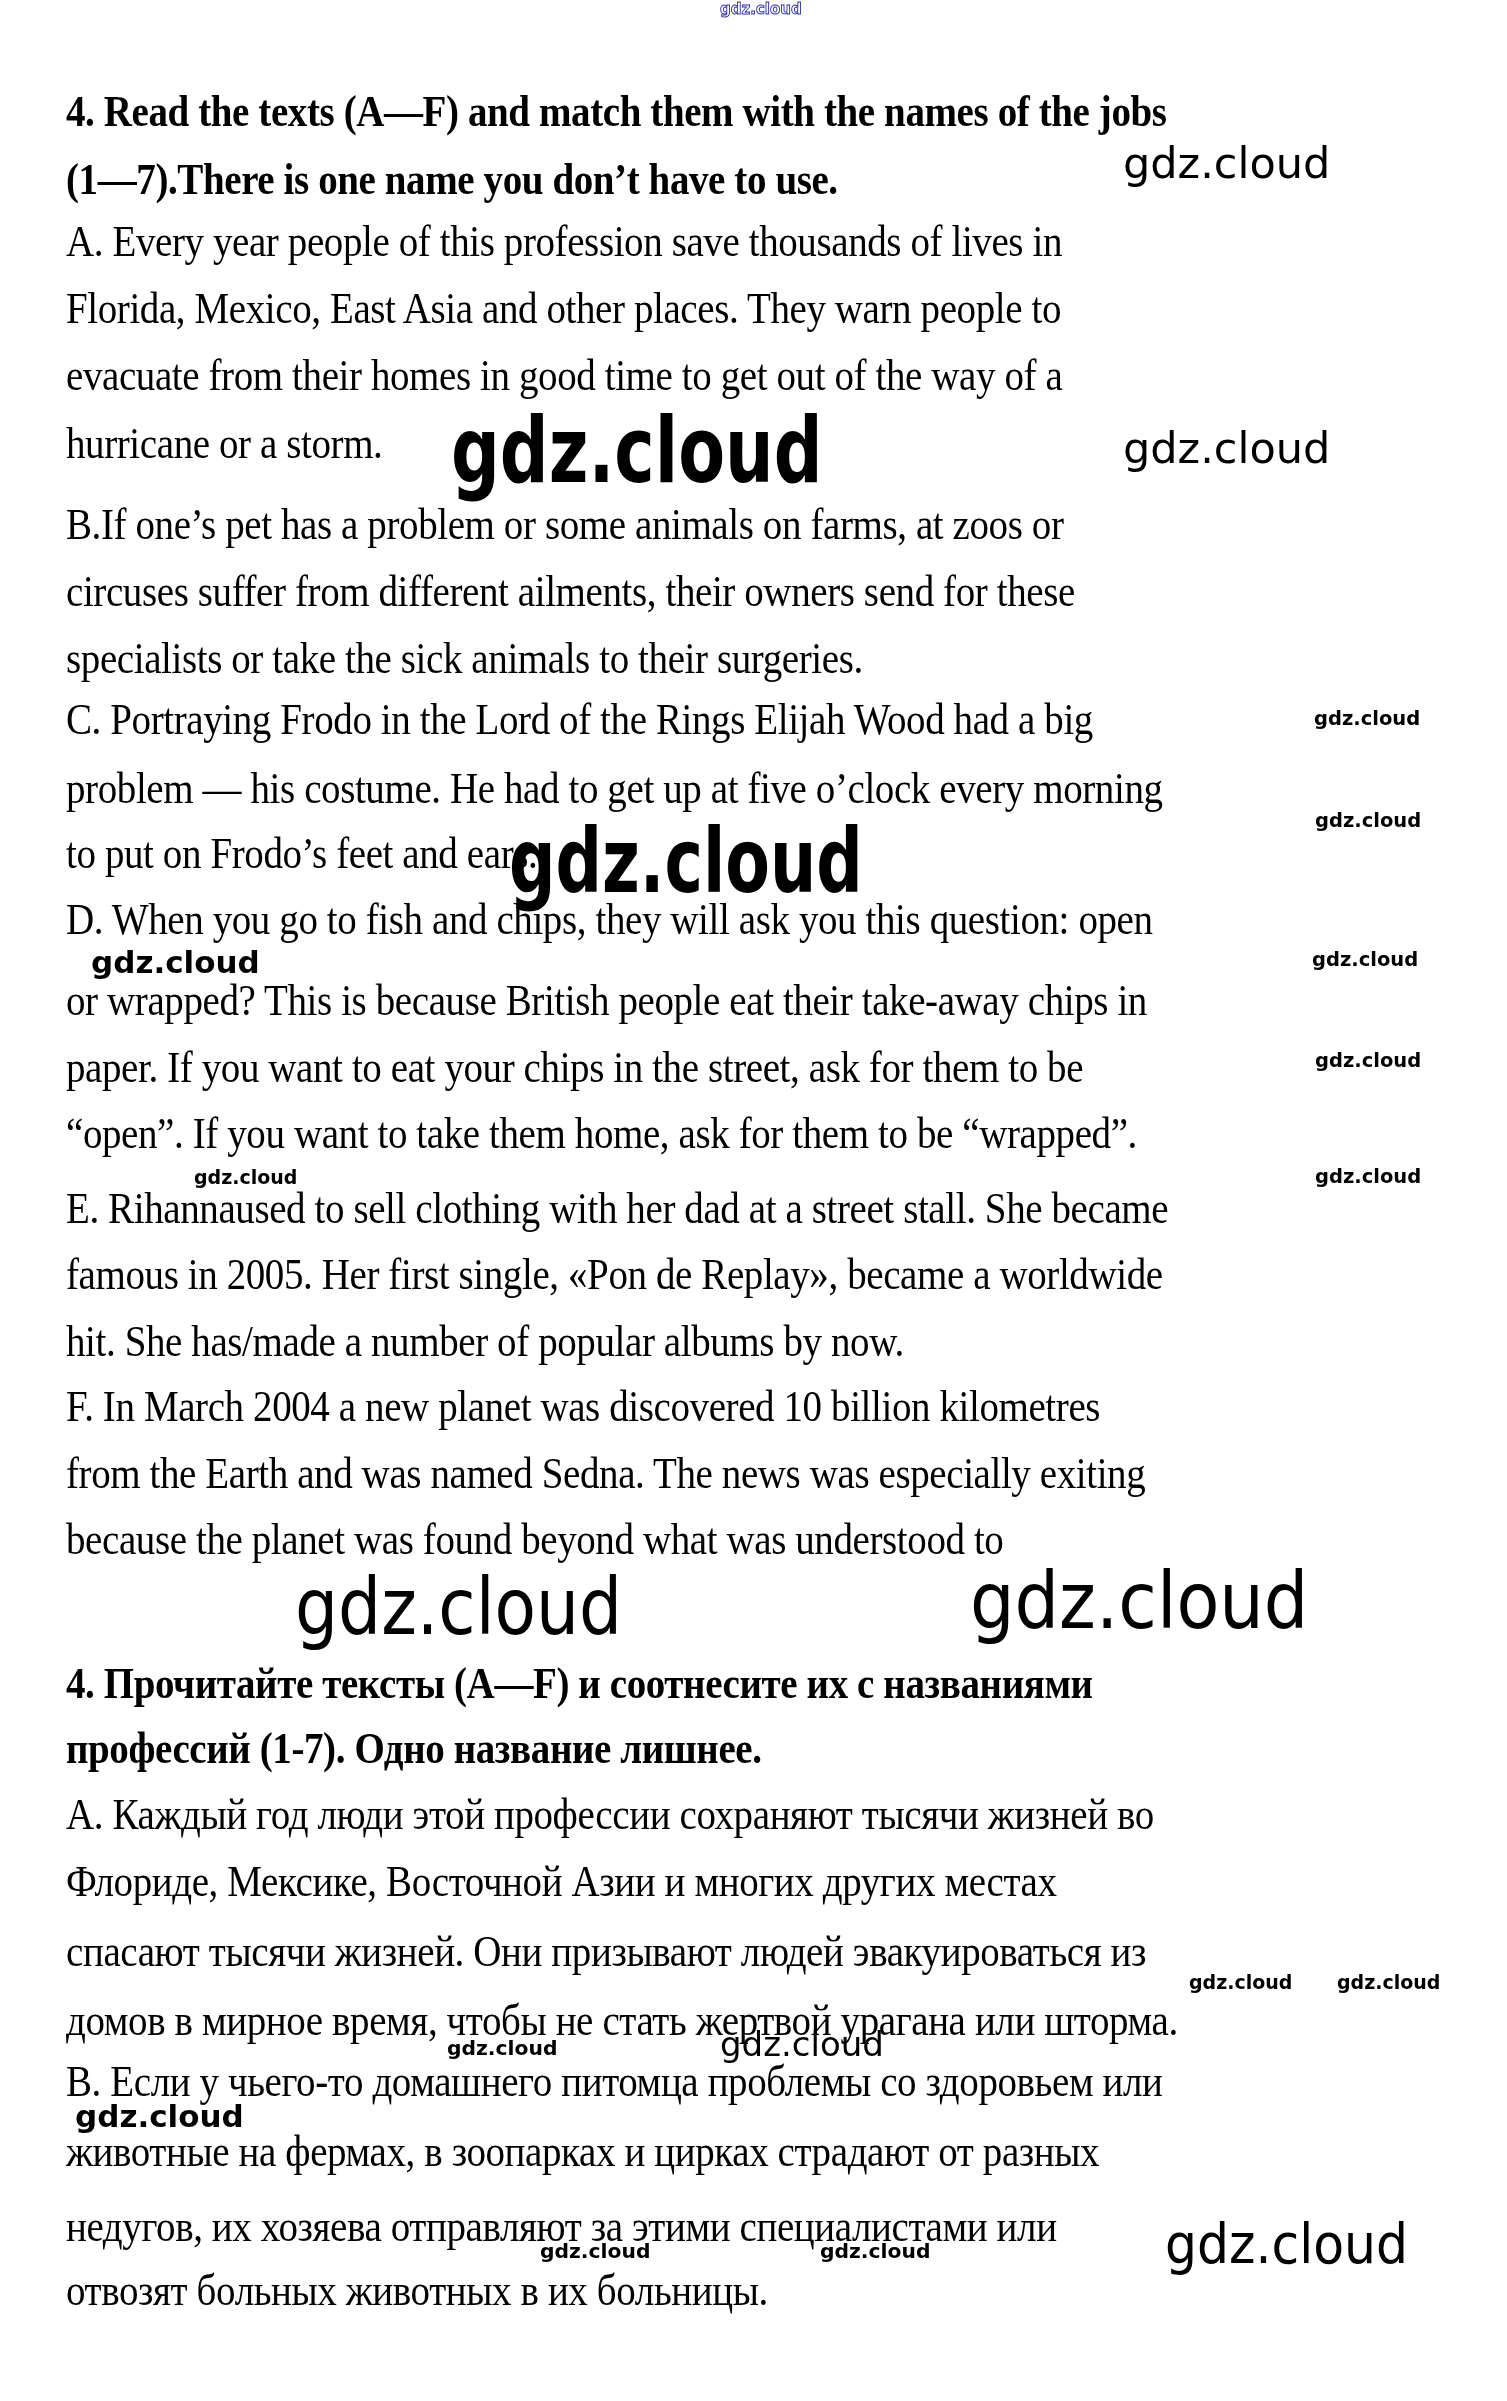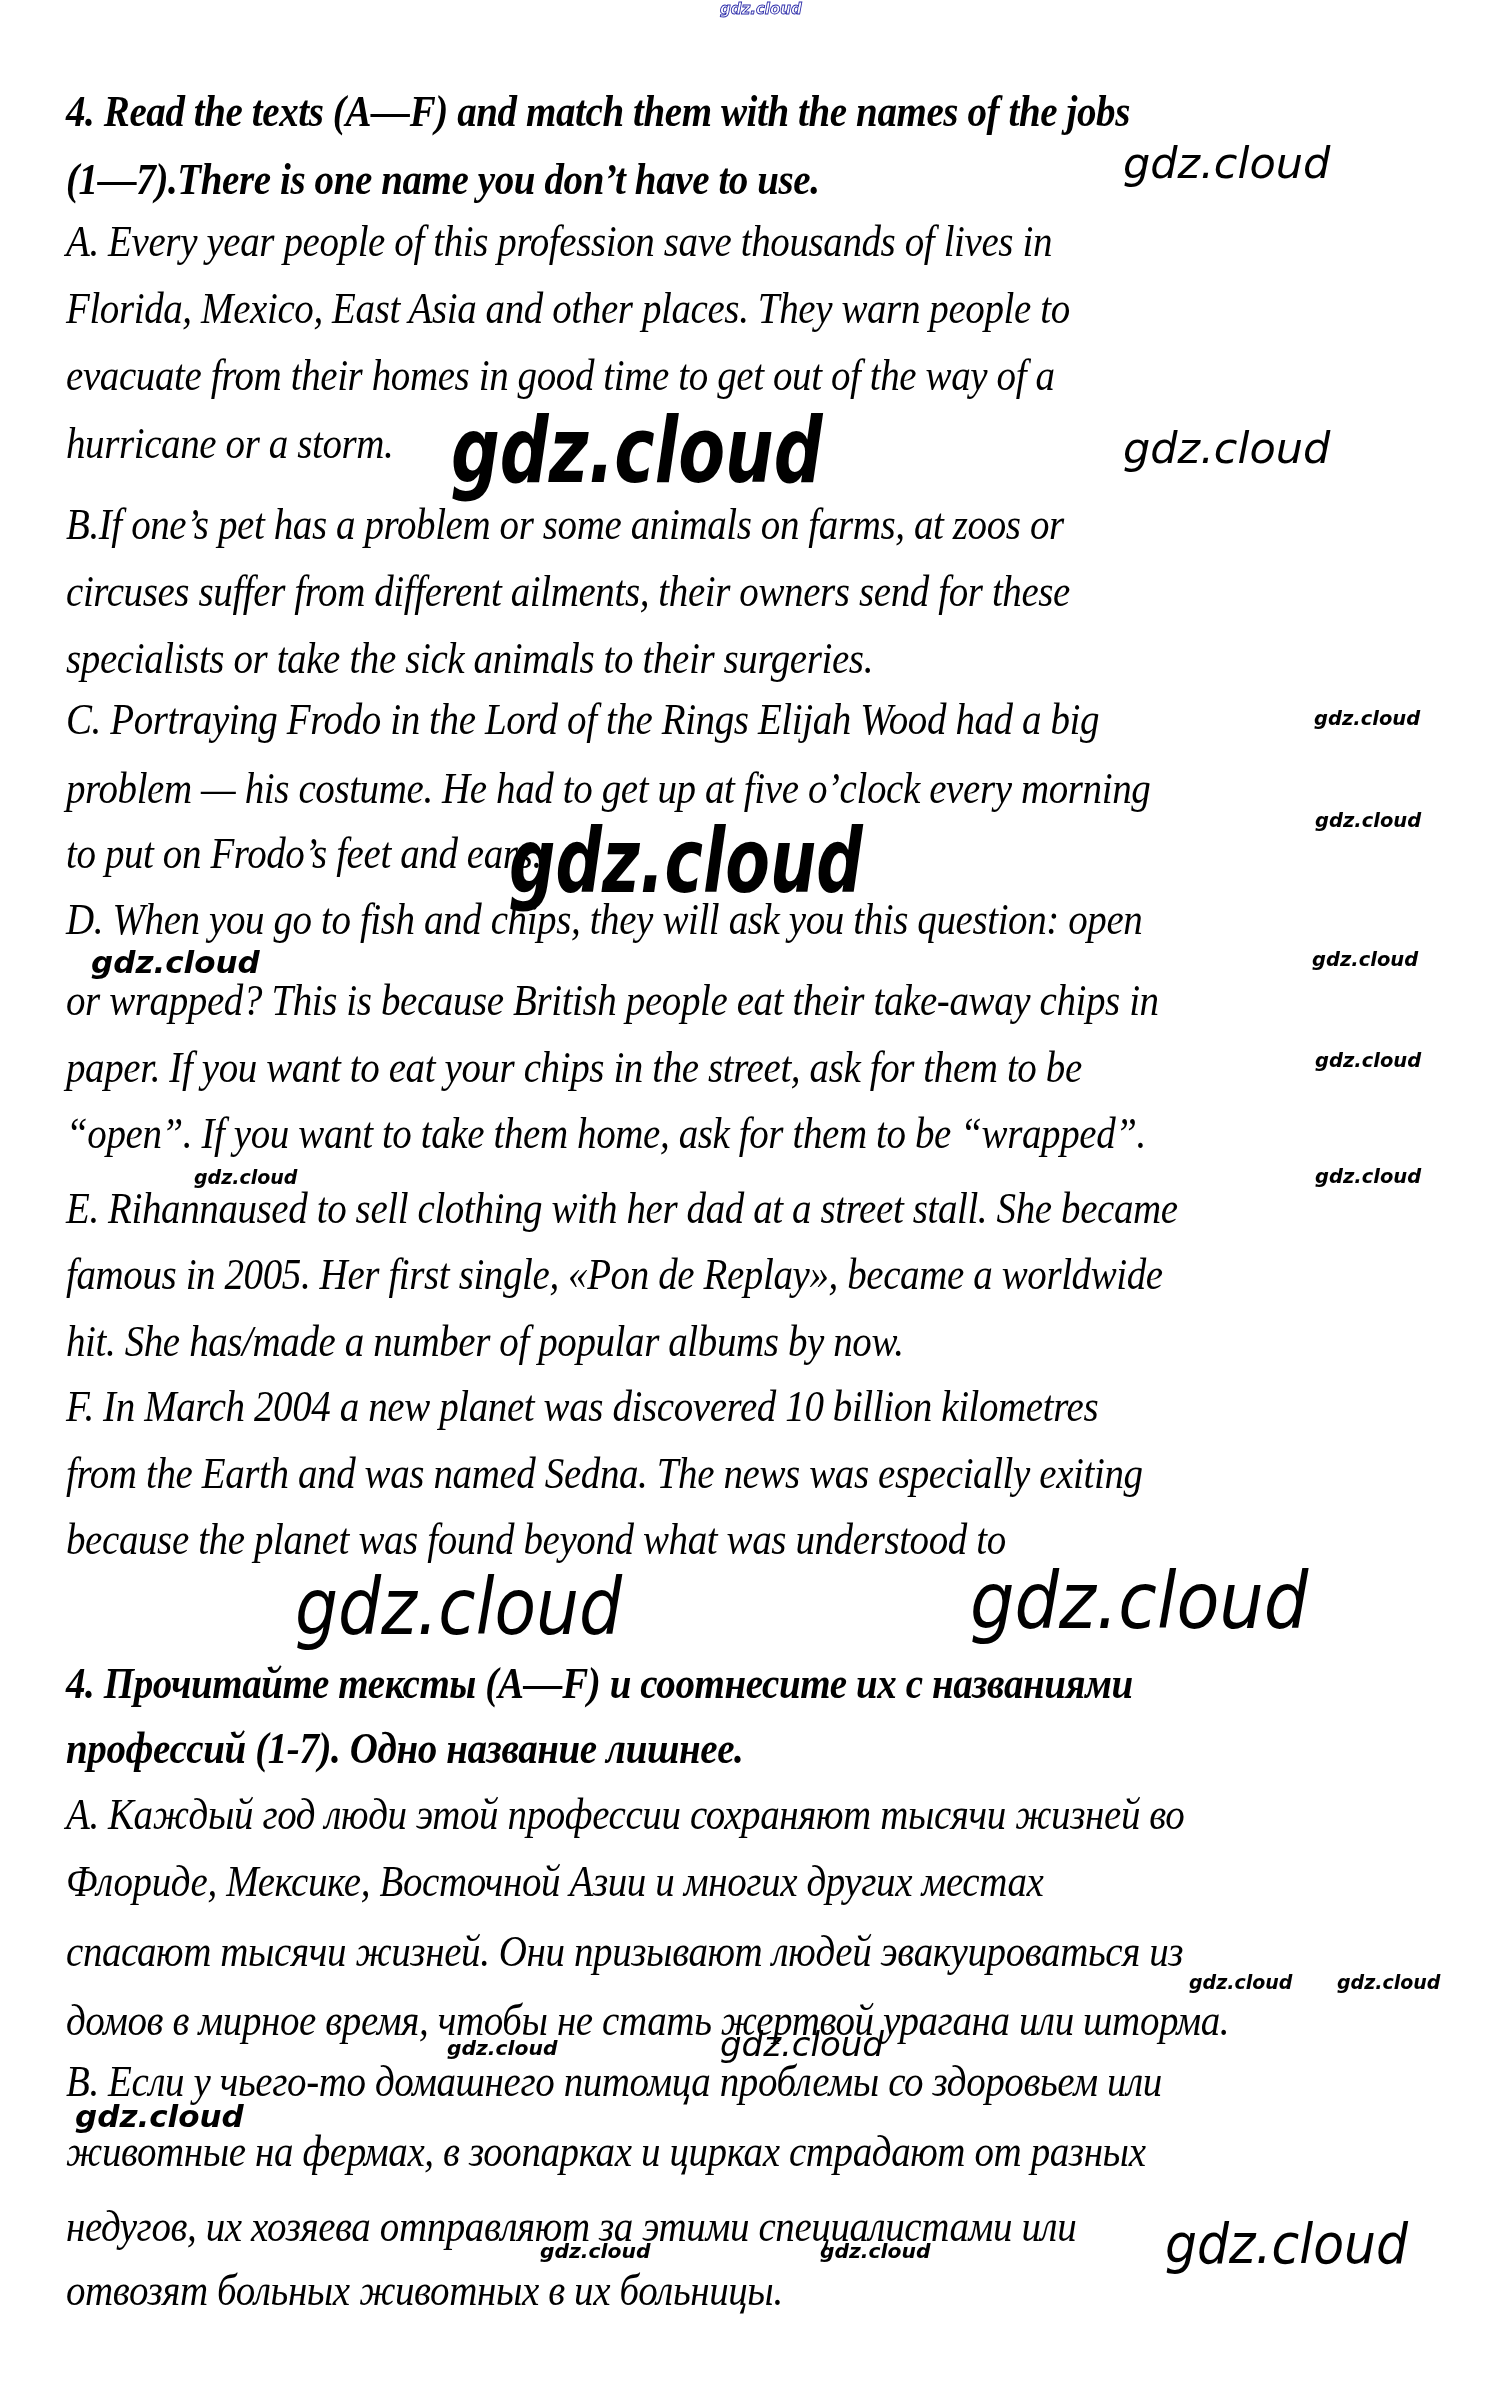--- a/index.html
+++ b/index.html
@@ -4,21 +4,20 @@
 <style>
   html,body{margin:0;padding:0;background:#ffffff;}
   .page{
     position:relative;
     width:1507px;
     height:2401px;
     background:#ffffff;
     overflow:hidden;
     font-family:"Liberation Serif", serif;
     color:#000000;
-    font-style:italic;
   }
   .ln{
     position:absolute;
     left:66px;
     white-space:nowrap;
     font-size:39px;
     letter-spacing:-0.4px;
     line-height:1.1;
     transform:scaleY(1.14);
     transform-origin:left top;

